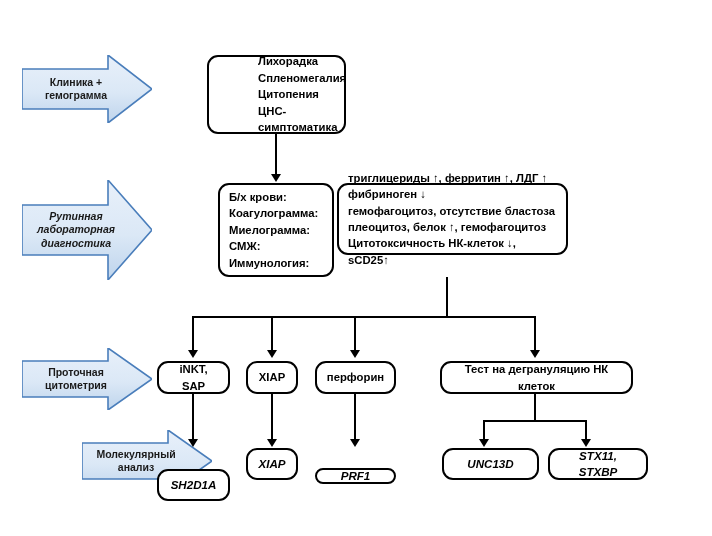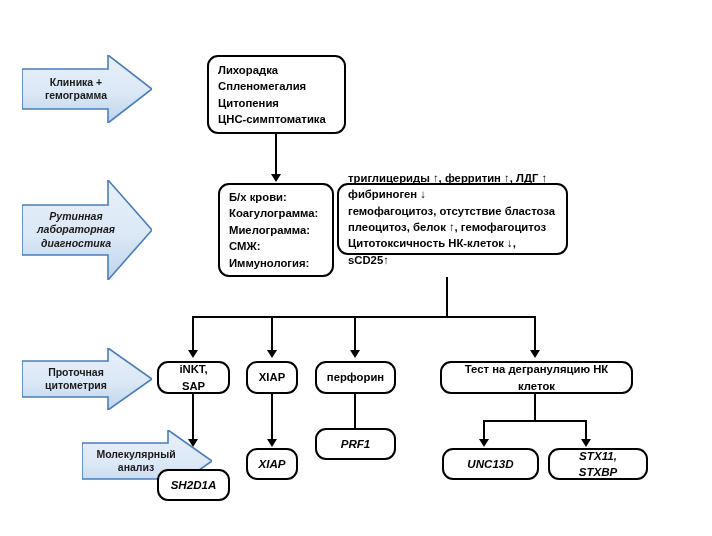--- a/index.html
+++ b/index.html
@@ -141,21 +141,21 @@
           <stop offset="55%" stop-color="#dbe8f6"></stop>
           <stop offset="100%" stop-color="#bed4ec"></stop>
         </linearGradient>
       </defs>
       <polygon points="0,13 86,13 86,0 130,31 86,62 86,49 0,49" fill="url(#gchev4)" stroke="#4a7ebb" stroke-width="1.6"></polygon>
     </svg>
     <div class="chev-label">Молекулярный
 анализ</div>
   </div>
 
-  <div class="node" style="left:207px; top:55px; width:139px; height:79px;">
+  <div class="node" style="left:207px; top:55px; width:139px; height:79px;padding-left:40px;">
     <div class="node-text">Лихорадка
 Спленомегалия
 Цитопения
 ЦНС-симптоматика</div>
   </div>
 
   <div class="line" style="left:275px; top:134px; width:2.2px; height:42px;"></div>
   <div class="arrowhead" style="left:271px; top:174px;"></div>
 
   <div class="node" style="left:218px; top:183px; width:116px; height:94px;">
@@ -224,21 +224,21 @@
   <div class="arrowhead" style="left:581px; top:439px;"></div>
 
   <div class="node gene" style="left:157px; top:448px; width:73px; height:32px;margin-top:21px;">
     <div class="node-text">SH2D1A</div>
   </div>
 
   <div class="node gene" style="left:246px; top:448px; width:52px; height:32px;">
     <div class="node-text">XIAP</div>
   </div>
 
-  <div class="node gene" style="left:315px; top:428px; width:81px; height:32px;">
+  <div class="node gene" style="left:315px; top:468px; width:81px; height:16px;">
     <div class="node-text">PRF1</div>
   </div>
 
   <div class="node gene" style="left:442px; top:448px; width:97px; height:32px;">
     <div class="node-text">UNC13D</div>
   </div>
 
   <div class="node gene" style="left:548px; top:448px; width:100px; height:32px;">
     <div class="node-text">STX11, STXBP</div>
   </div>

